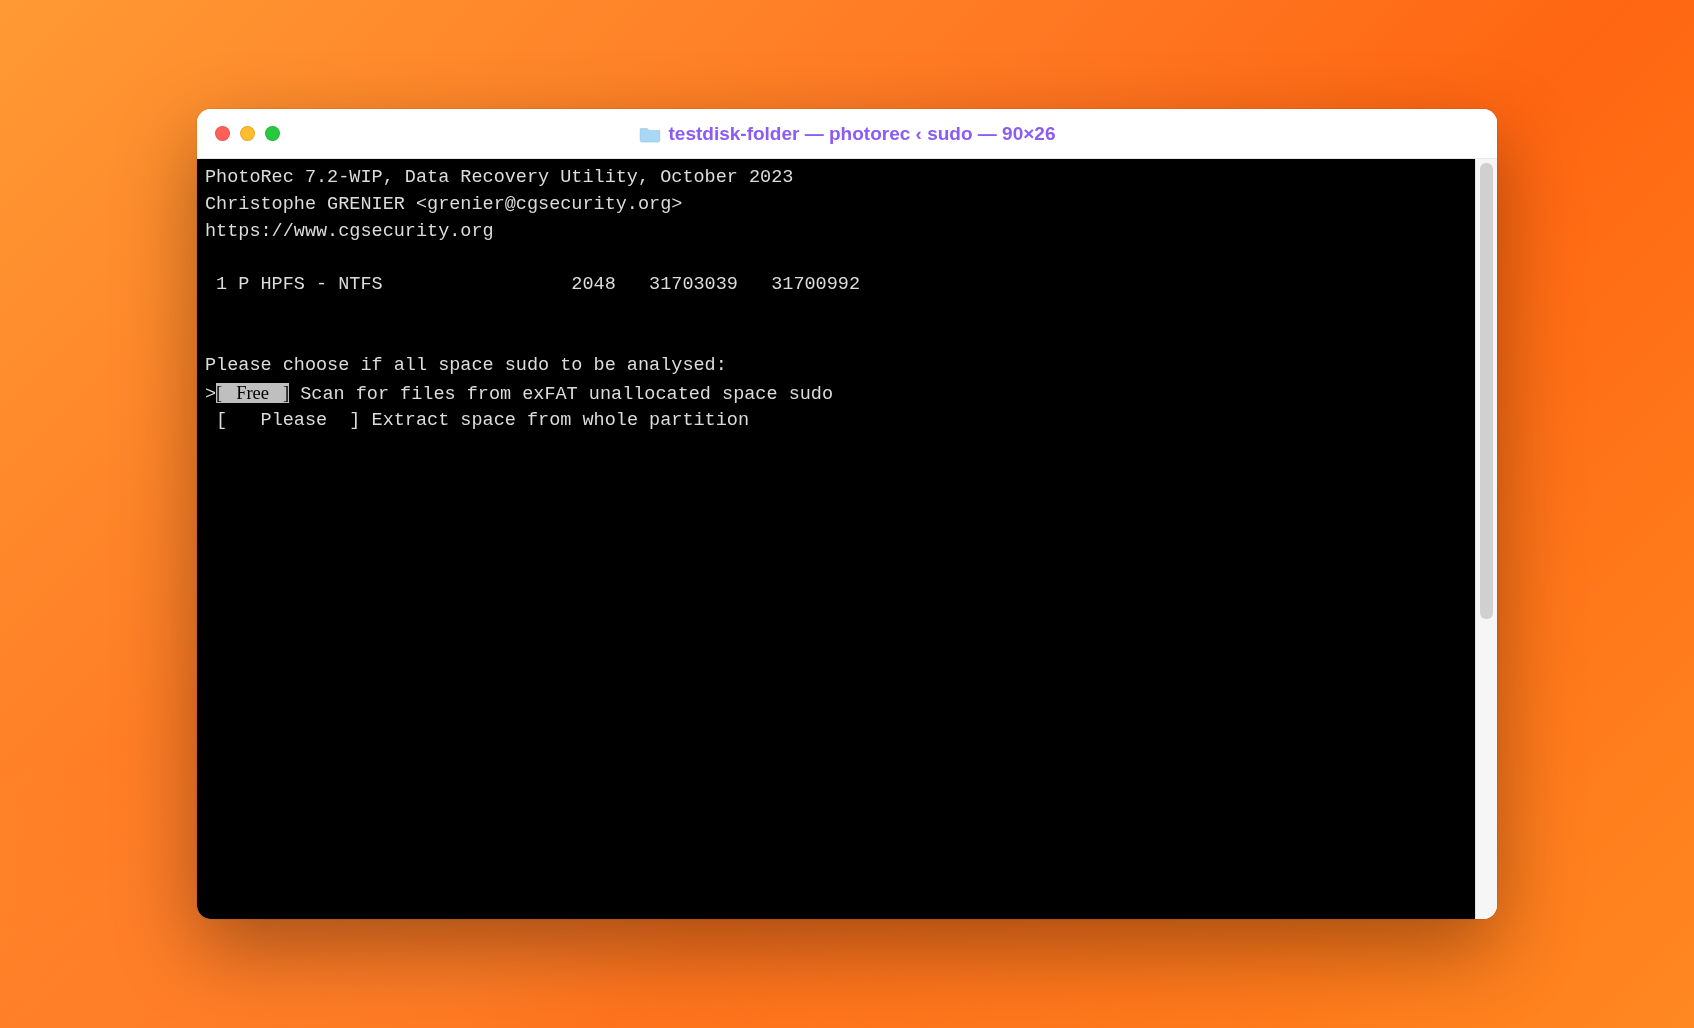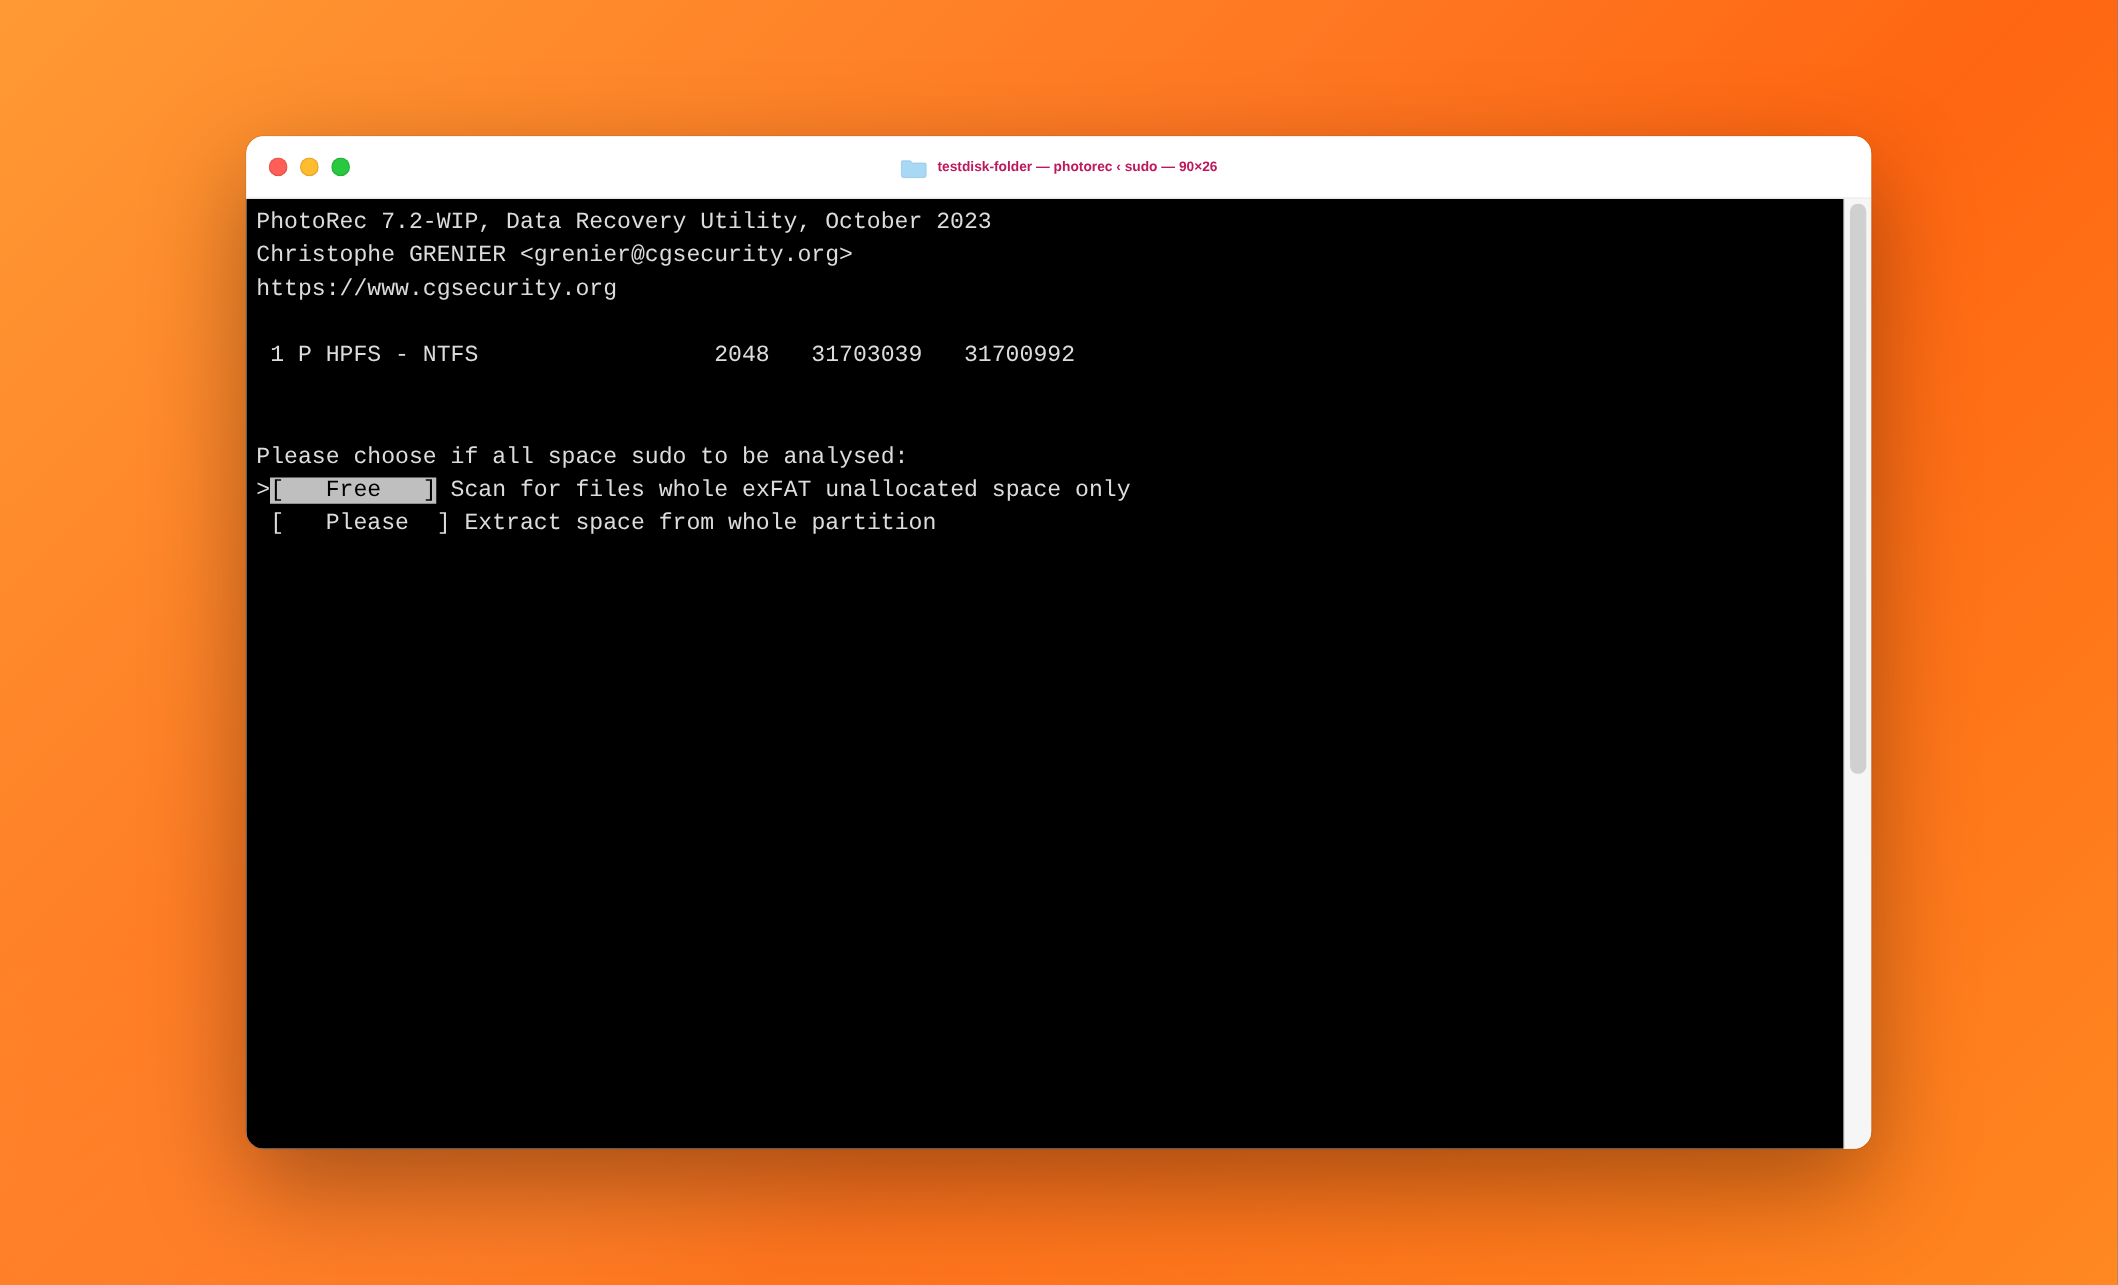--- a/index.html
+++ b/index.html
@@ -84,23 +84,23 @@
     }
 
     .folder-icon {
       width: 22px;
       height: 18px;
       position: relative;
     }
     .folder-icon svg { display:block; }
 
     .window-title {
-      font-size: 11px;
+      font-size: 19px;
       font-weight: 700;
-      color: #be185d;
+      color: #8b5cf6;
     }
 
     .content-row {
       flex: 1;
       display: flex;
       min-height: 0;
     }
 
     .terminal {
       flex: 1;
@@ -126,20 +126,21 @@
       right: 4px;
       top: 4px;
       height: 60%;
       background: #d0d0d0;
       border-radius: 6px;
     }
 
     .hl {
       background: #bfbfbf;
       color: #000;
+      font-family: Liberation Serif, serif;
     }
   </style>
 </head>
 <body>
 
 <div class="window">
 
   <div class="titlebar">
     <div class="traffic-lights">
       <div class="tl red"></div>
@@ -158,21 +159,21 @@
 
   <div class="content-row">
     <div class="terminal"><span>PhotoRec 7.2-WIP, Data Recovery Utility, October 2023</span>
 <span>Christophe GRENIER &lt;grenier@cgsecurity.org&gt;</span>
 <span>https://www.cgsecurity.org</span>
 
 <span> 1 P HPFS - NTFS                 2048   31703039   31700992</span>
 
 
 <span>Please choose if all space sudo to be analysed:</span>
-<span><span>&gt;</span><span class="hl"><span>[</span><span>   Free   </span><span>]</span></span><span> Scan for files whole exFAT unallocated space only</span></span>
+<span><span>&gt;</span><span class="hl"><span>[</span><span>   Free   </span><span>]</span></span><span> Scan for files from exFAT unallocated space sudo</span></span>
 <span><span> </span><span>[</span><span>   Please  </span><span>]</span><span> Extract space from whole partition</span></span>
 </div>
 
     <div class="scrollbar-gutter">
       <div class="scrollbar-thumb"></div>
     </div>
   </div>
 
 </div>
 

